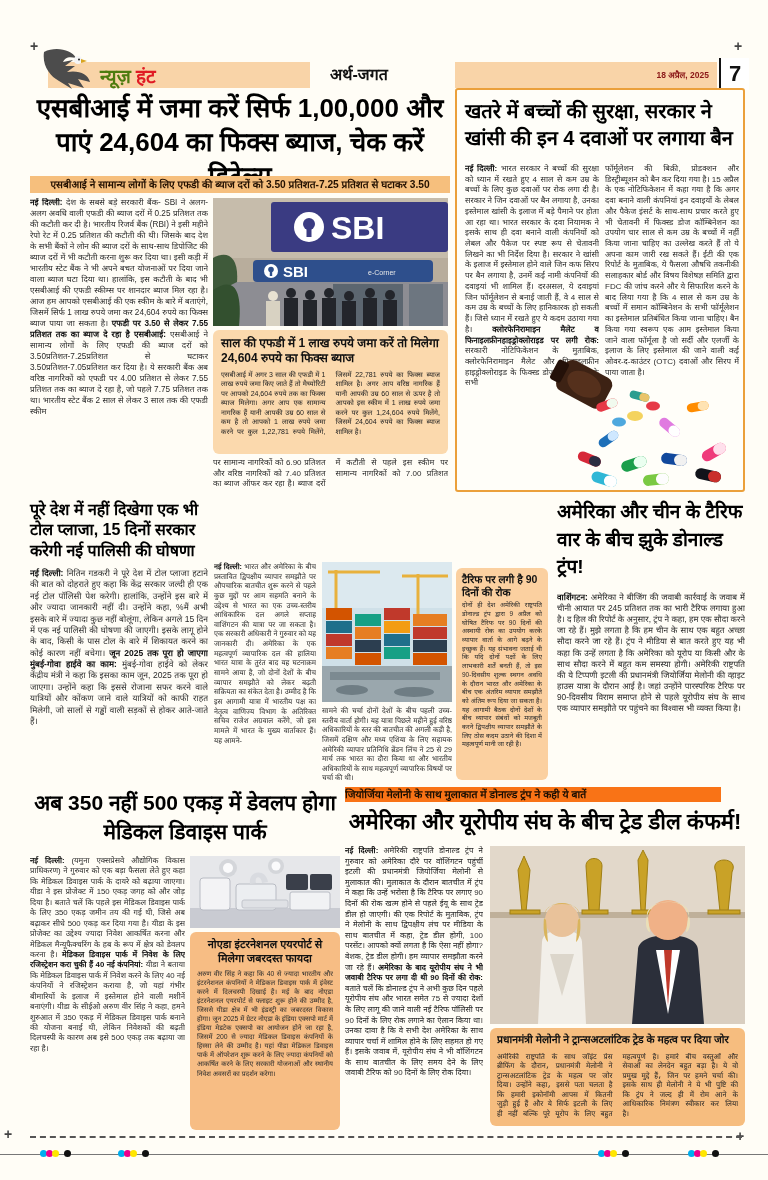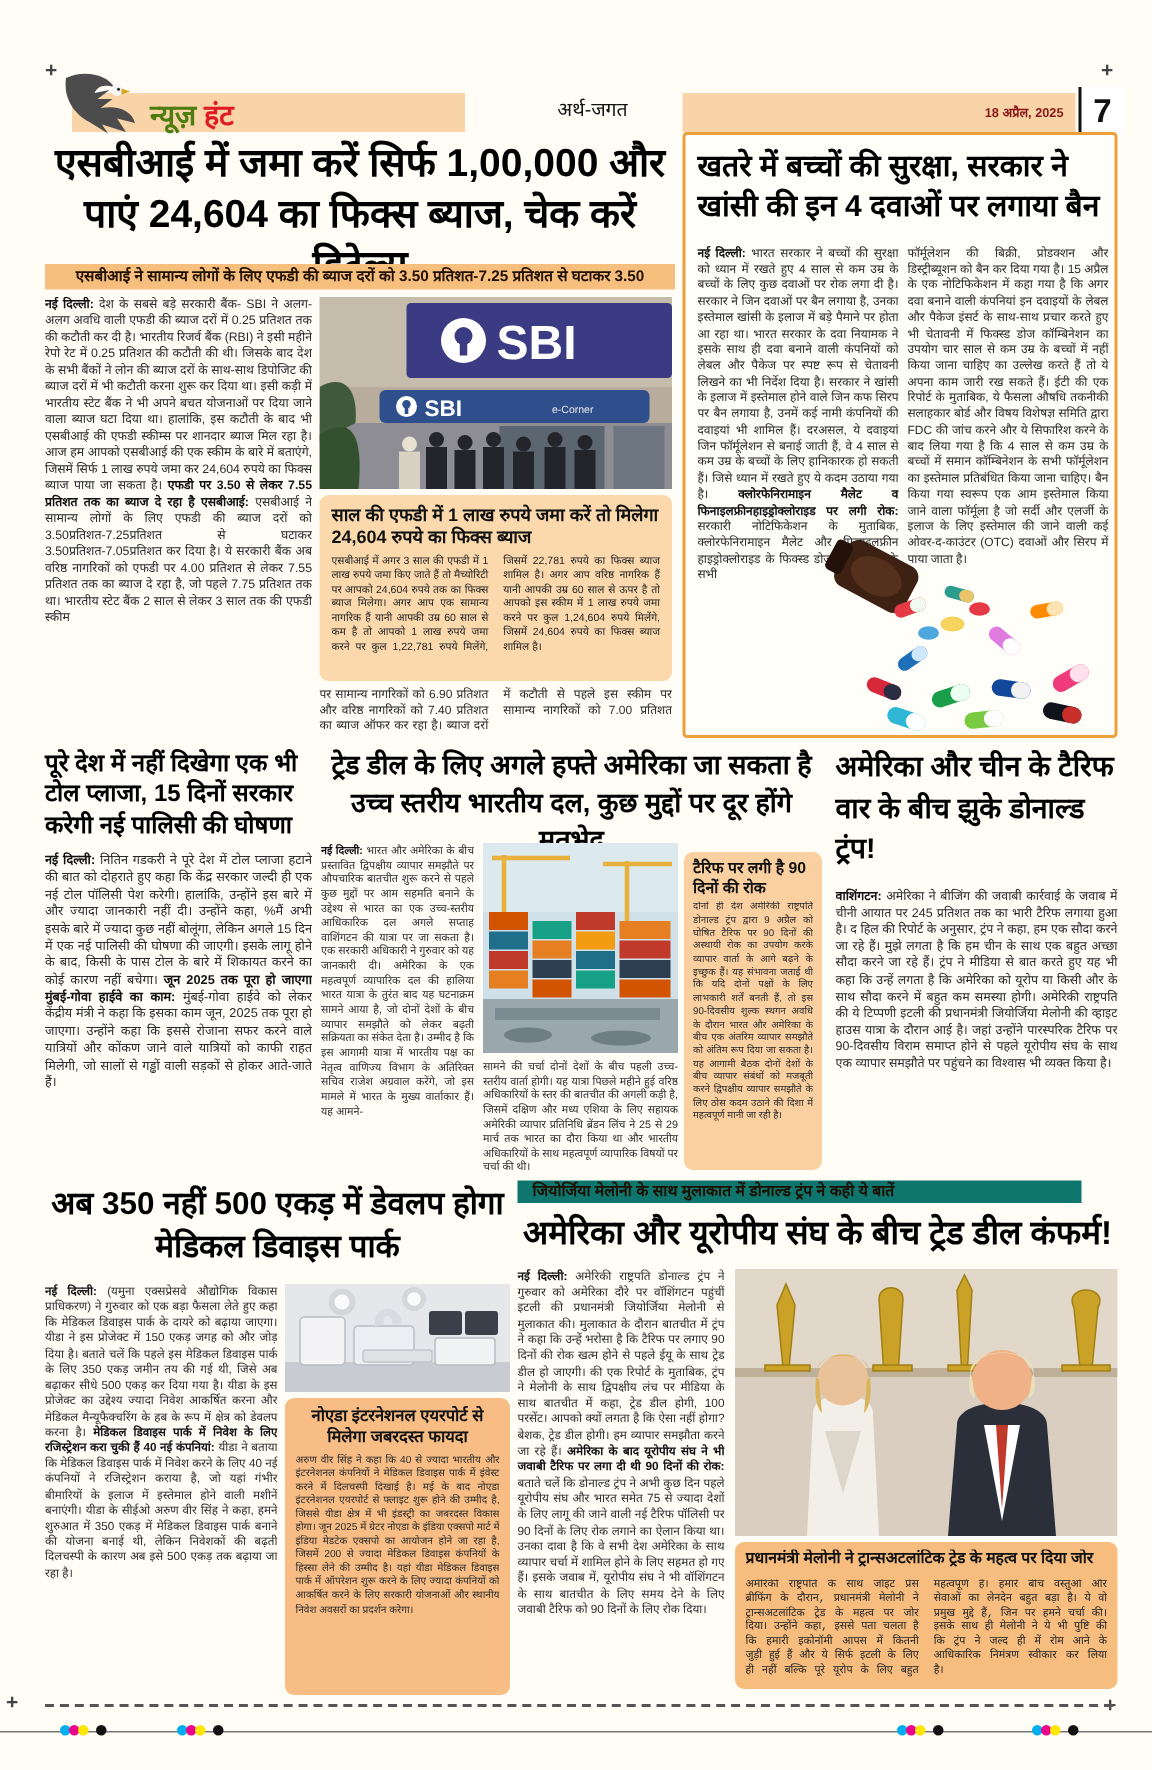--- a/index.html
+++ b/index.html
@@ -32,21 +32,21 @@
       <path d="M6 4 C18 -2 34 2 38 10 C30 8 27 10 25 14 L35 12 L27 18 L37 18 L29 24 C41 22 50 26 52 34 L40 31 L46 40 L30 35 L34 41 L21 33 C12 28 4 18 6 4 Z" fill="#4c4c4c"></path>
       <circle cx="40" cy="12" r="4" fill="#f5f5f5"></circle>
         <path d="M43 11 L49 13 L43 15 Z" fill="#d9a520"></path>
       <circle cx="41" cy="11.5" r="1" fill="#222"></circle>
     </svg>
   </div>
   <div class="abs" style="left:100px;top:63px;font-size:19px;font-weight:bold;">
     <span style="color:#4d7c0f;">न्यूज़</span>
     <span style="color:#e01b24;margin-top:28px;">हंट</span>
   </div>
-  <div class="abs" style="left:330px;top:63px;width:130px;text-align:center;font-size:13px;font-weight:normal;color:#111;">अर्थ-जगत</div>
+  <div class="abs" style="left:330px;top:63px;width:130px;font-size:16px;font-weight:bold;color:#111;">अर्थ-जगत</div>
   <div class="abs peach" style="left:455px;top:62px;width:262px;height:26px;">
     <div style="position:absolute;right:8px;top:0;height:26px;line-height:26px;font-size:8.5px;font-weight:bold;color:#8a1616;">18 अप्रैल, 2025</div>
   </div>
   <div class="abs" style="left:719px;top:58px;width:28px;height:32px;background:#fff;border-left:2px solid #111;text-align:center;font-size:22px;font-weight:bold;line-height:32px;color:#111;">7</div>
 
   <div class="abs hl" style="left:30px;top:92px;width:420px;height:80px;font-size:26px;line-height:1.3;text-align:center;">एसबीआई में जमा करें सिर्फ 1,00,000 और पाएं 24,604 का फिक्स ब्याज, चेक करें डिटेल्स</div>
   <div class="abs" style="left:30px;top:176px;width:420px;height:17px;background:#f6bf7d;text-align:center;font-size:10.2px;font-weight:bold;line-height:17px;color:#231000;overflow:hidden;">एसबीआई ने सामान्य लोगों के लिए एफडी की ब्याज दरों को 3.50 प्रतिशत-7.25 प्रतिशत से घटाकर 3.50 प्रतिशत-7.05 प्रतिशत</div>
 
   <div class="abs t" style="left:30px;top:198px;width:178px;height:300px;font-size:8.2px;"><b class="bb">नई दिल्ली:</b> <span>देश के सबसे बड़े सरकारी बैंक- SBI ने अलग-अलग अवधि वाली एफडी की ब्याज दरों में 0.25 प्रतिशत तक की कटौती कर दी है। भारतीय रिजर्व बैंक (RBI) ने इसी महीने रेपो रेट में 0.25 प्रतिशत की कटौती की थी। जिसके बाद देश के सभी बैंकों ने लोन की ब्याज दरों के साथ-साथ डिपोजिट की ब्याज दरों में भी कटौती करना शुरू कर दिया था। इसी कड़ी में भारतीय स्टेट बैंक ने भी अपने बचत योजनाओं पर दिया जाने वाला ब्याज घटा दिया था। हालांकि, इस कटौती के बाद भी एसबीआई की एफडी स्कीम्स पर शानदार ब्याज मिल रहा है। आज हम आपको एसबीआई की एक स्कीम के बारे में बताएंगे, जिसमें सिर्फ 1 लाख रुपये जमा कर 24,604 रुपये का फिक्स ब्याज पाया जा सकता है।</span> <b class="bb">एफडी पर 3.50 से लेकर 7.55 प्रतिशत तक का ब्याज दे रहा है एसबीआई:</b> <span>एसबीआई ने सामान्य लोगों के लिए एफडी की ब्याज दरों को 3.50प्रतिशत-7.25प्रतिशत से घटाकर 3.50प्रतिशत-7.05प्रतिशत कर दिया है। ये सरकारी बैंक अब वरिष्ठ नागरिकों को एफडी पर 4.00 प्रतिशत से लेकर 7.55 प्रतिशत तक का ब्याज दे रहा है, जो पहले 7.75 प्रतिशत तक था। भारतीय स्टेट बैंक 2 साल से लेकर 3 साल तक की एफडी स्कीम</span></div>
 
@@ -166,21 +166,20 @@
           <ellipse cx="104" cy="58" rx="7" ry="4.5" fill="#e63946"></ellipse>
           <ellipse cx="70" cy="74" rx="7" ry="4.5" fill="#4ea8de"></ellipse>
         </g>
       </svg>
     </div>
   </div>
 
   <div class="abs hl" style="left:30px;top:500px;width:178px;height:62px;font-size:16px;line-height:1.28;">पूरे देश में नहीं दिखेगा एक भी टोल प्लाजा, 15 दिनों सरकार करेगी नई पालिसी की घोषणा</div>
   <div class="abs t" style="left:30px;top:568px;width:178px;height:212px;font-size:8.5px;"><b class="bb">नई दिल्ली:</b> <span>नितिन गडकरी ने पूरे देश में टोल प्लाजा हटाने की बात को दोहराते हुए कहा कि केंद्र सरकार जल्दी ही एक नई टोल पॉलिसी पेश करेगी। हालांकि, उन्होंने इस बारे में और ज्यादा जानकारी नहीं दी। उन्होंने कहा, %मैं अभी इसके बारे में ज्यादा कुछ नहीं बोलूंगा, लेकिन अगले 15 दिन में एक नई पालिसी की घोषणा की जाएगी। इसके लागू होने के बाद, किसी के पास टोल के बारे में शिकायत करने का कोई कारण नहीं बचेगा।</span> <b class="bb">जून 2025 तक पूरा हो जाएगा मुंबई-गोवा हाईवे का काम:</b> <span>मुंबई-गोवा हाईवे को लेकर केंद्रीय मंत्री ने कहा कि इसका काम जून, 2025 तक पूरा हो जाएगा। उन्होंने कहा कि इससे रोजाना सफर करने वाले यात्रियों और कोंकण जाने वाले यात्रियों को काफी राहत मिलेगी, जो सालों से गड्ढों वाली सड़कों से होकर आते-जाते हैं।</span></div>
 
-  <div class="abs hl" style="left:214px;top:498px;width:334px;height:56px;font-size:18px;line-height:1.4;text-align:center;">ट्रेड डील के लिए अगले हफ्ते अमेरिका जा सकता है उच्च स्तरीय भारतीय दल, कुछ मुद्दों पर दूर होंगे मतभेद</div>
   <div class="abs t" style="left:214px;top:562px;width:102px;height:218px;font-size:7.2px;"><b class="bb">नई दिल्ली:</b> <span>भारत और अमेरिका के बीच प्रस्तावित द्विपक्षीय व्यापार समझौते पर औपचारिक बातचीत शुरू करने से पहले कुछ मुद्दों पर आम सहमति बनाने के उद्देश्य से भारत का एक उच्च-स्तरीय आधिकारिक दल अगले सप्ताह वाशिंगटन की यात्रा पर जा सकता है। एक सरकारी अधिकारी ने गुरुवार को यह जानकारी दी। अमेरिका के एक महत्वपूर्ण व्यापारिक दल की हालिया भारत यात्रा के तुरंत बाद यह घटनाक्रम सामने आया है, जो दोनों देशों के बीच व्यापार समझौते को लेकर बढ़ती सक्रियता का संकेत देता है। उम्मीद है कि इस आगामी यात्रा में भारतीय पक्ष का नेतृत्व वाणिज्य विभाग के अतिरिक्त सचिव राजेश अग्रवाल करेंगे, जो इस मामले में भारत के मुख्य वार्ताकार हैं। यह आमने-</span></div>
 
   <div class="abs" style="left:322px;top:562px;width:130px;height:140px;">
     <svg width="130" height="140" viewBox="0 0 130 140">
       <rect width="130" height="140" fill="#cfe0e8"></rect>
       <rect x="0" y="0" width="130" height="46" fill="#dce9ef"></rect>
       <g>
         <rect x="4" y="46" width="26" height="12" fill="#d35400"></rect>
           <rect x="4" y="59" width="26" height="12" fill="#1f6f8b"></rect>
           <rect x="4" y="72" width="26" height="12" fill="#c0392b"></rect>
@@ -239,21 +238,21 @@
       <rect x="100" y="36" width="40" height="18" rx="2" fill="#f1f2f4" stroke="#b9bcc4"></rect>
       <rect x="52" y="44" width="46" height="8" rx="2" fill="#dfe1e5" stroke="#c2c5cc"></rect>
     </svg>
   </div>
 
   <div class="abs obox" style="left:190px;top:932px;width:150px;height:198px;padding:6px 7px;box-sizing:border-box;background:#f7bd84;">
     <div style="font-size:11px;font-weight:bold;line-height:1.25;text-align:center;color:#111;">नोएडा इंटरनेशनल एयरपोर्ट से मिलेगा जबरदस्त फायदा</div>
     <div class="t" style="margin-top:3px;font-size:6.8px;height:152px;">अरुण वीर सिंह ने कहा कि 40 से ज्यादा भारतीय और इंटरनेशनल कंपनियों ने मेडिकल डिवाइस पार्क में इंवेस्ट करने में दिलचस्पी दिखाई है। मई के बाद नोएडा इंटरनेशनल एयरपोर्ट से फ्लाइट शुरू होने की उम्मीद है, जिससे यीडा क्षेत्र में भी इंडस्ट्री का जबरदस्त विकास होगा। जून 2025 में ग्रेटर नोएडा के इंडिया एक्सपो मार्ट में इंडिया मेडटेक एक्सपो का आयोजन होने जा रहा है, जिसमें 200 से ज्यादा मेडिकल डिवाइस कंपनियों के हिस्सा लेने की उम्मीद है। यहां यीडा मेडिकल डिवाइस पार्क में ऑपरेशन शुरू करने के लिए ज्यादा कंपनियों को आकर्षित करने के लिए सरकारी योजनाओं और स्थानीय निवेश अवसरों का प्रदर्शन करेगा।</div>
   </div>
 
-  <div class="abs" style="left:345px;top:787px;width:376px;height:15px;background:#0f766e;font-size:10.5px;font-weight:bold;line-height:15px;padding-left:10px;box-sizing:border-box;color:#1c0e00;overflow:hidden;">जियोर्जिया मेलोनी के साथ मुलाकात में डोनाल्ड ट्रंप ने कही ये बातें</div>
+  <div class="abs" style="left:345px;top:787px;width:376px;height:15px;background:#f97316;font-size:10.5px;font-weight:bold;line-height:15px;padding-left:0;box-sizing:border-box;color:#1c0e00;overflow:hidden;">जियोर्जिया मेलोनी के साथ मुलाकात में डोनाल्ड ट्रंप ने कही ये बातें</div>
   <div class="abs hl" style="left:345px;top:806px;width:400px;height:32px;font-size:22px;line-height:32px;text-align:center;white-space:nowrap;">अमेरिका और यूरोपीय संघ के बीच ट्रेड डील कंफर्म!</div>
   <div class="abs t" style="left:345px;top:846px;width:138px;height:286px;font-size:7.9px;"><b class="bb">नई दिल्ली:</b> <span>अमेरिकी राष्ट्रपति डोनाल्ड ट्रंप ने गुरुवार को अमेरिका दौरे पर वॉशिंगटन पहुंचीं इटली की प्रधानमंत्री जियोर्जिया मेलोनी से मुलाकात की। मुलाकात के दौरान बातचीत में ट्रंप ने कहा कि उन्हें भरोसा है कि टैरिफ पर लगाए 90 दिनों की रोक खत्म होने से पहले ईयू के साथ ट्रेड डील हो जाएगी। की एक रिपोर्ट के मुताबिक, ट्रंप ने मेलोनी के साथ द्विपक्षीय लंच पर मीडिया के साथ बातचीत में कहा, ट्रेड डील होगी, 100 परसेंट। आपको क्यों लगता है कि ऐसा नहीं होगा? बेशक, ट्रेड डील होगी। हम व्यापार समझौता करने जा रहे हैं।</span> <b class="bb">अमेरिका के बाद यूरोपीय संघ ने भी जवाबी टैरिफ पर लगा दी थी 90 दिनों की रोक:</b> <span>बताते चलें कि डोनाल्ड ट्रंप ने अभी कुछ दिन पहले यूरोपीय संघ और भारत समेत 75 से ज्यादा देशों के लिए लागू की जाने वाली नई टैरिफ पॉलिसी पर 90 दिनों के लिए रोक लगाने का ऐलान किया था। उनका दावा है कि वे सभी देश अमेरिका के साथ व्यापार चर्चा में शामिल होने के लिए सहमत हो गए हैं। इसके जवाब में, यूरोपीय संघ ने भी वॉशिंगटन के साथ बातचीत के लिए समय देने के लिए जवाबी टैरिफ को 90 दिनों के लिए रोक दिया।</span></div>
 
   <div class="abs" style="left:490px;top:846px;width:255px;height:178px;">
     <svg width="255" height="178" viewBox="0 0 255 178">
       <rect width="255" height="178" fill="#d9cec0"></rect>
       <rect x="0" y="0" width="255" height="70" fill="#e2d8ca"></rect>
       <rect x="0" y="66" width="255" height="6" fill="#bfb09a"></rect>
       <g fill="#c9a227" stroke="#a07f14" stroke-width="1">
         <path d="M28 24 l6 -14 l6 14 l-4 42 h-4 Z"></path>

